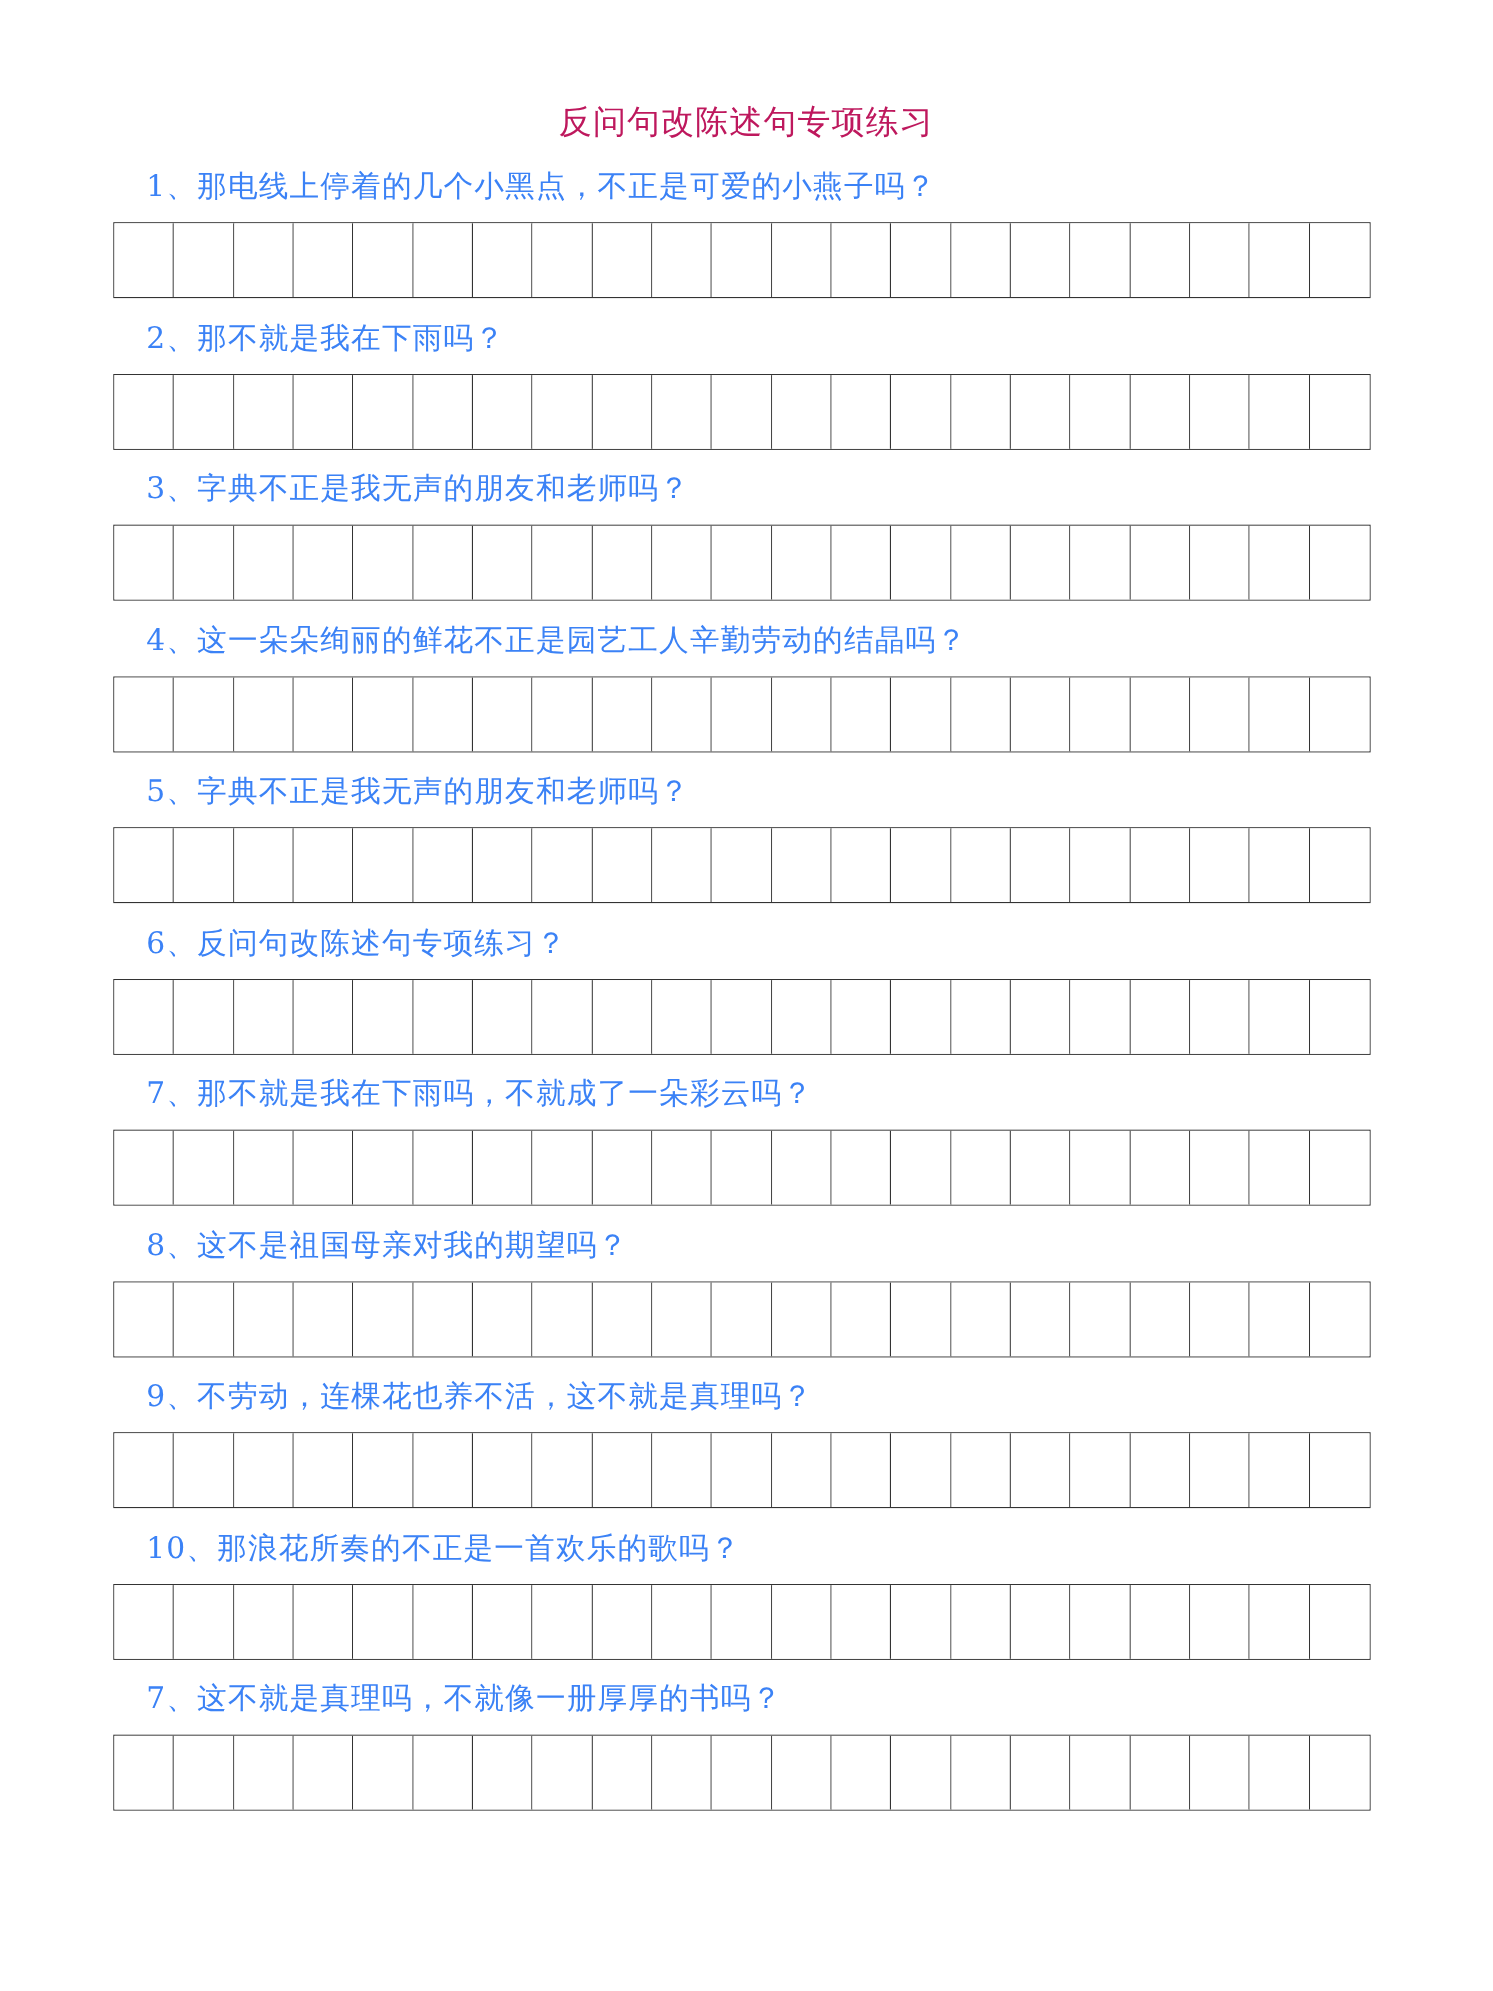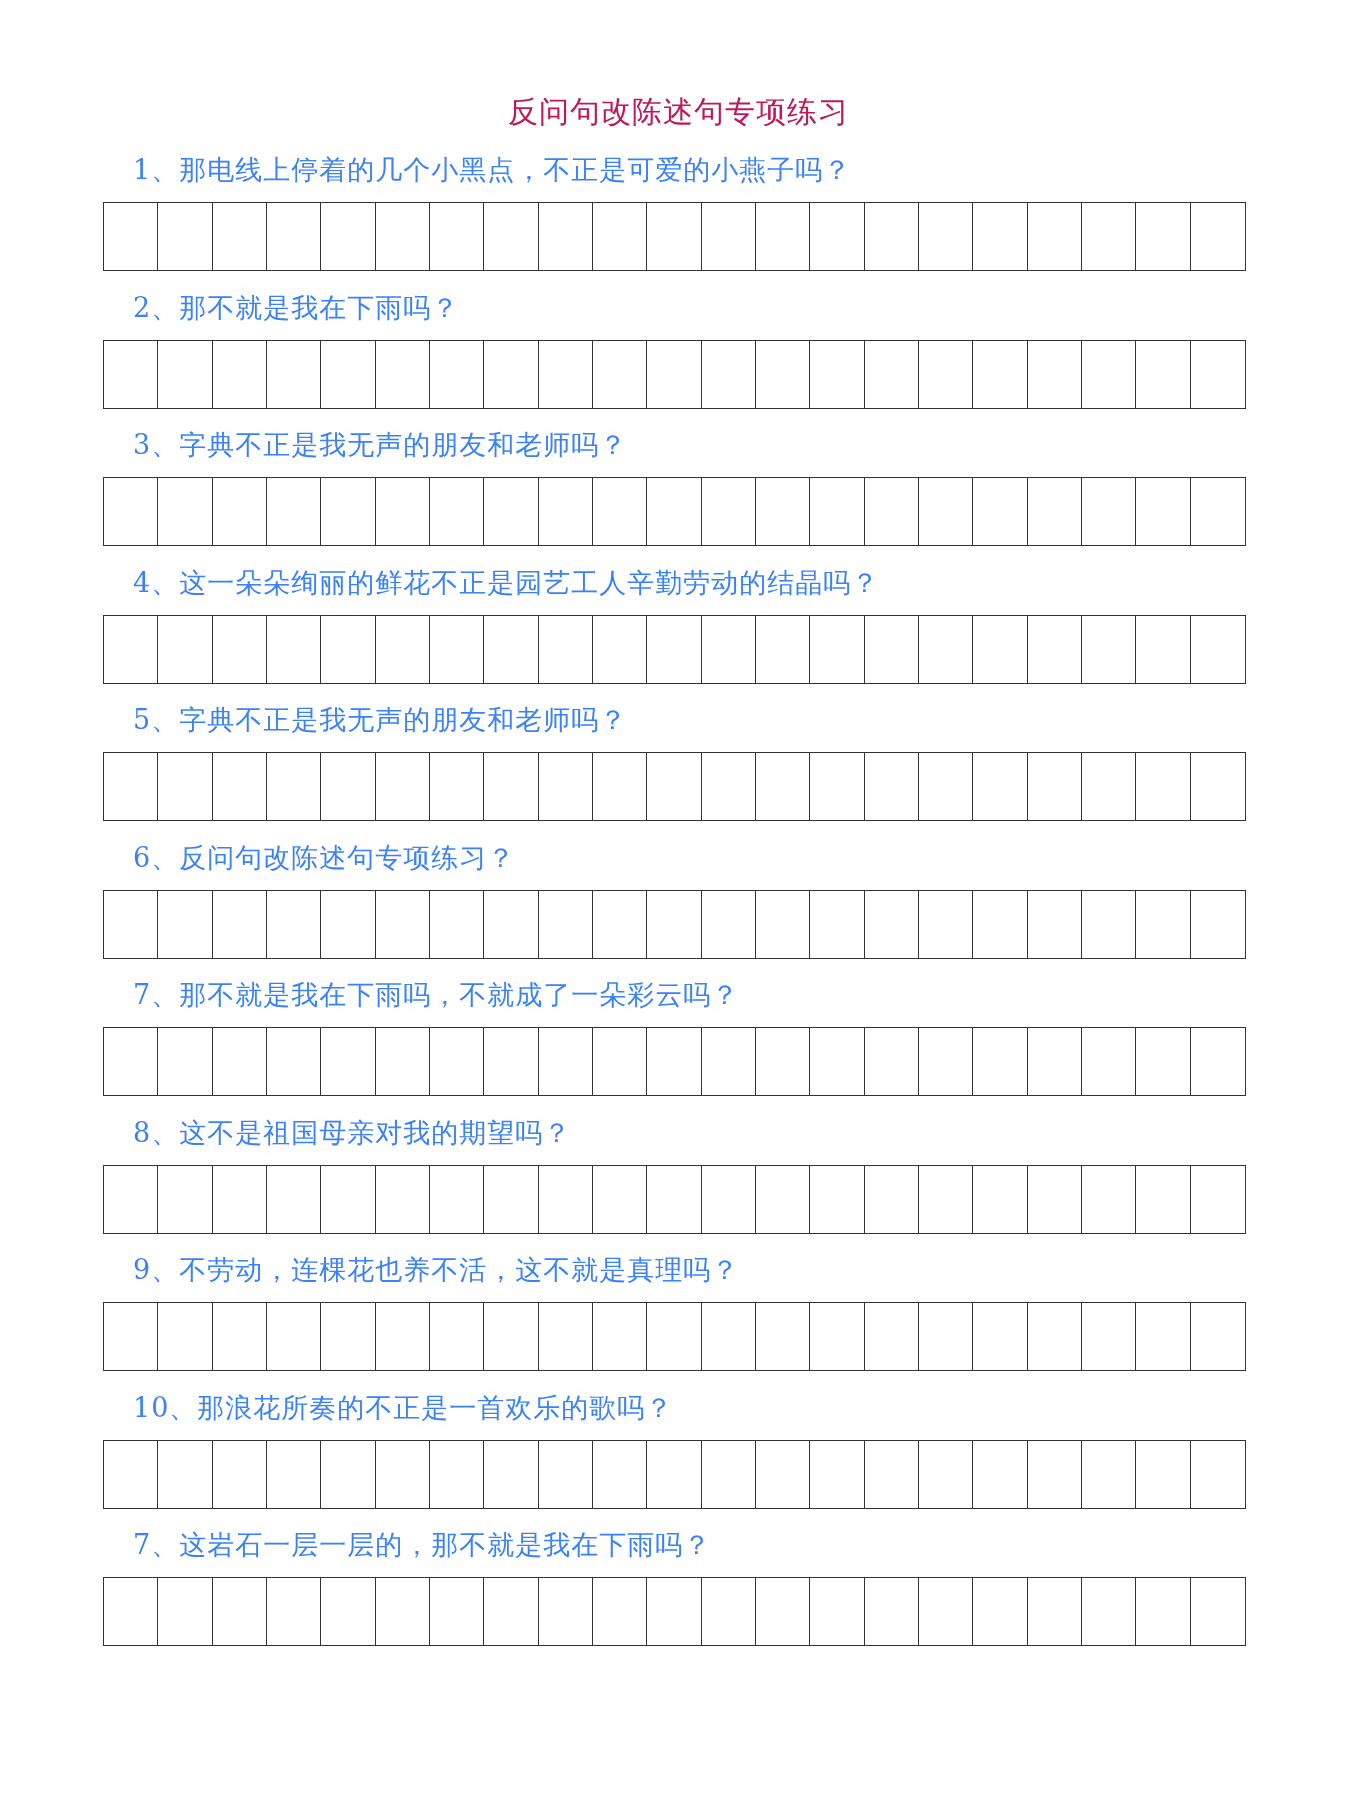--- a/index.html
+++ b/index.html
@@ -321,21 +321,21 @@
         <div class="answer-cell"></div>
         <div class="answer-cell"></div>
         <div class="answer-cell"></div>
         <div class="answer-cell"></div>
         <div class="answer-cell"></div>
         <div class="answer-cell"></div>
         <div class="answer-cell"></div>
       </div>
     </div>
     <div class="question-block" style="top: 1525px;">
-      <div class="question-text"><span>7、</span><span>这岩石一层一层的，那不就是我在下雨吗？</span></div>
+      <div class="question-text"><span>7、</span><span>这不就是真理吗，不就像一册厚厚的书吗？</span></div>
       <div class="answer-grid">
         <div class="answer-cell"></div>
         <div class="answer-cell"></div>
         <div class="answer-cell"></div>
         <div class="answer-cell"></div>
         <div class="answer-cell"></div>
         <div class="answer-cell"></div>
         <div class="answer-cell"></div>
         <div class="answer-cell"></div>
         <div class="answer-cell"></div>

